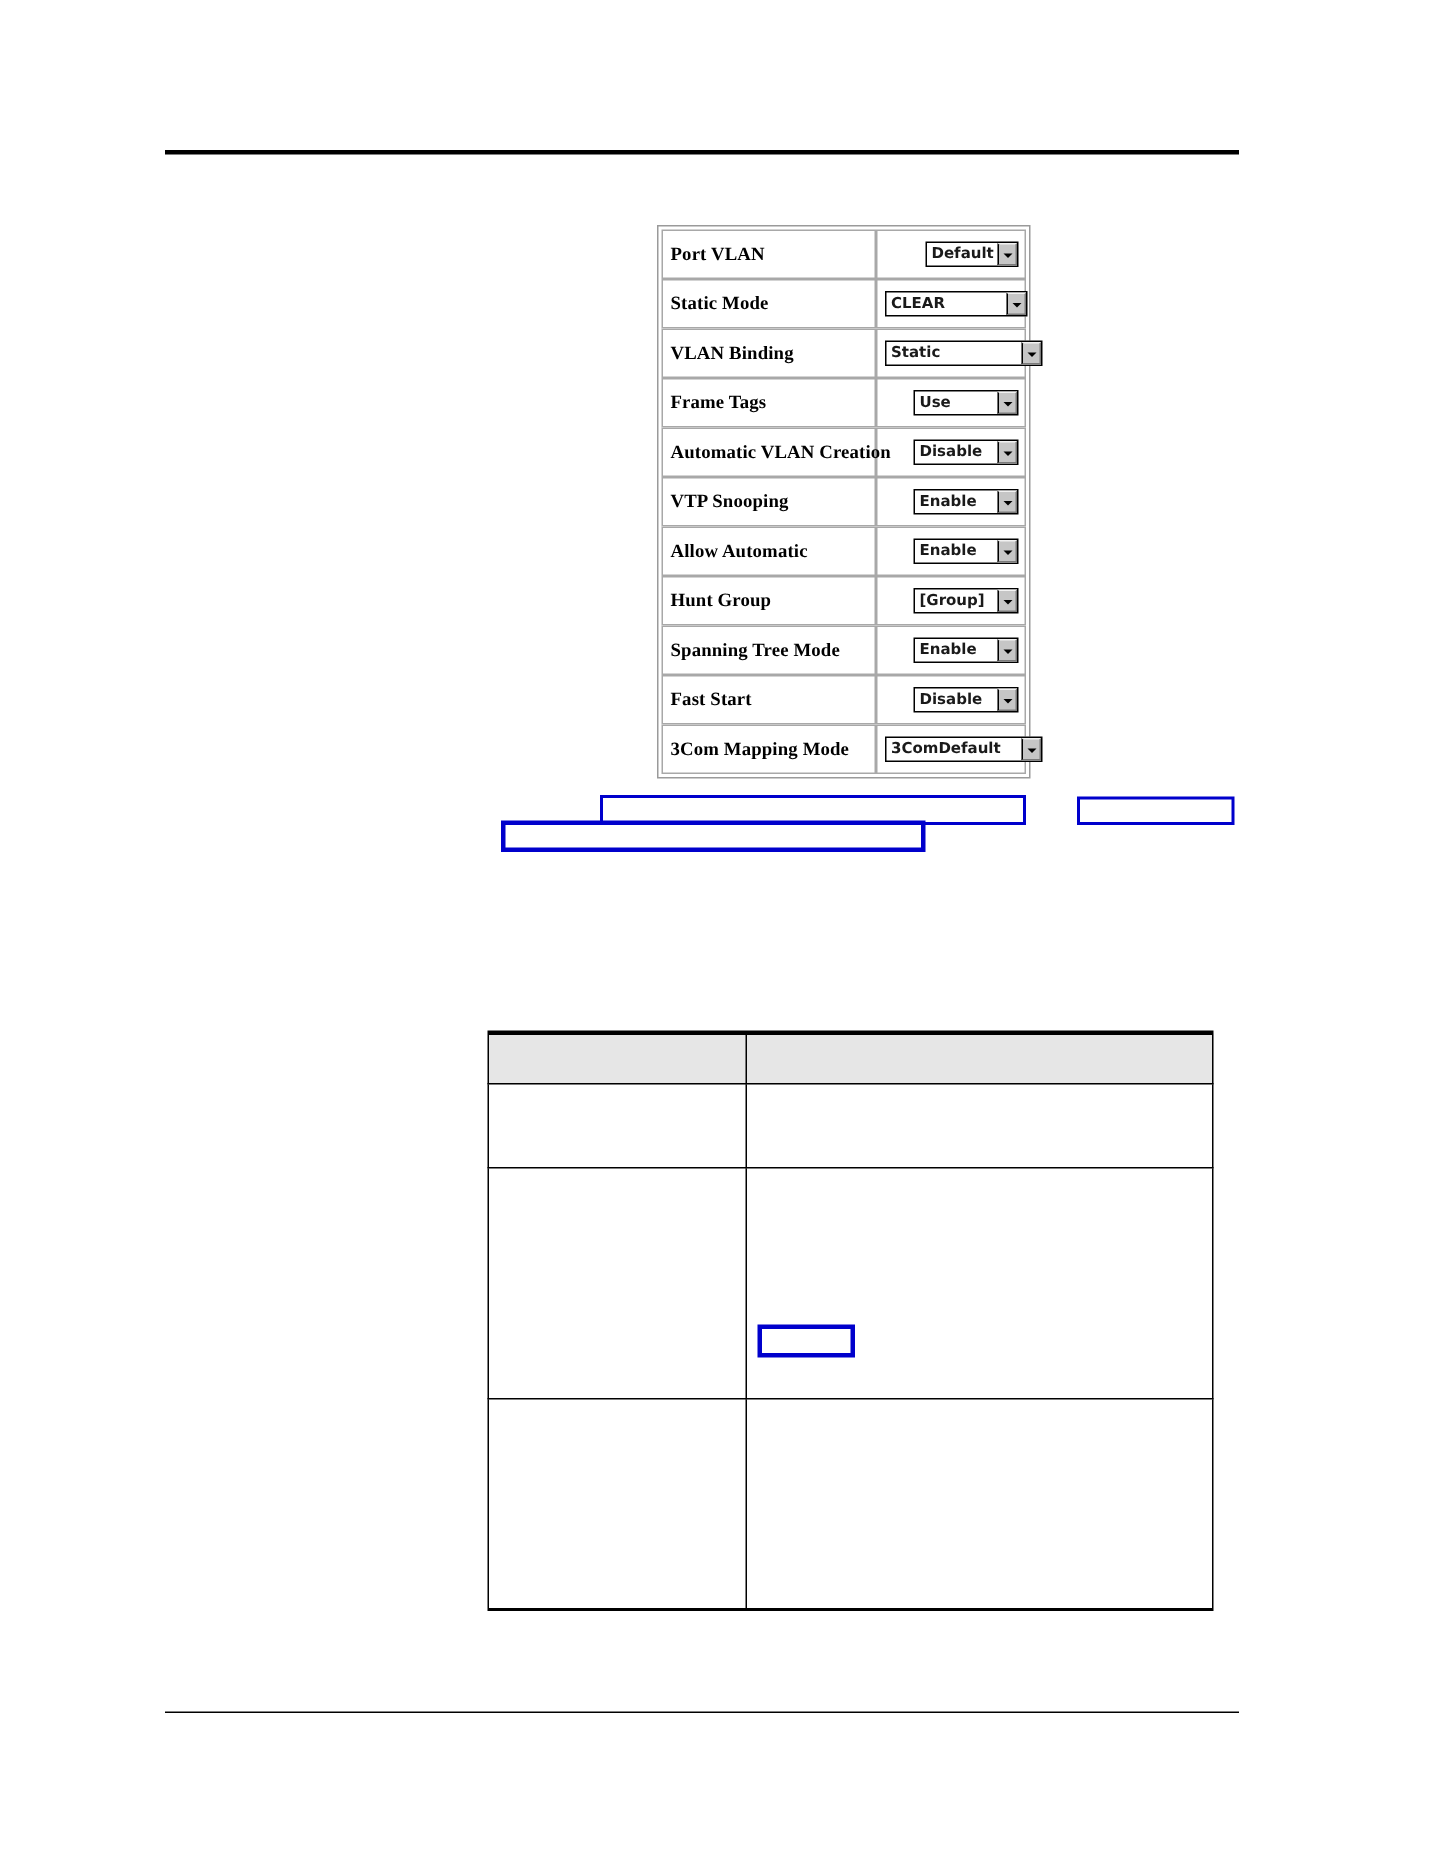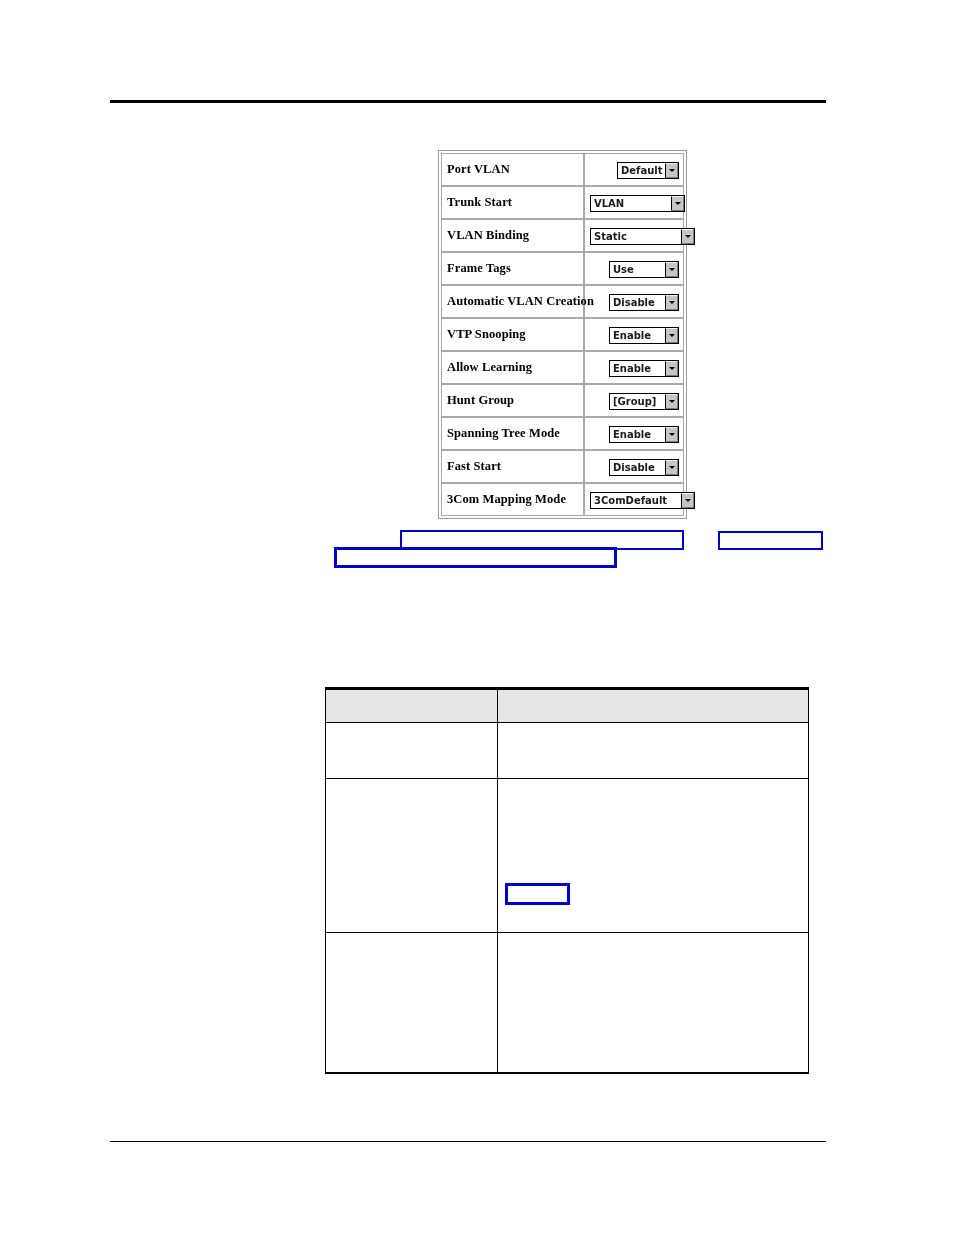--- a/index.html
+++ b/index.html
@@ -201,24 +201,24 @@
         <td class="ss-label">Port VLAN</td>
         <td class="ss-value">
           <span class="combo w-narrow">
             <span class="combo-text">Default</span>
             <span class="combo-arrow"></span>
           </span>
         </td>
       </tr>
 
       <tr>
-        <td class="ss-label">Trunk Start</td>
+        <td class="ss-label">Static Mode</td>
         <td class="ss-value">
           <span class="combo w-wide">
-            <span class="combo-text">VLAN</span>
+            <span class="combo-text">CLEAR</span>
             <span class="combo-arrow"></span>
           </span>
         </td>
       </tr>
 
       <tr>
         <td class="ss-label">VLAN Binding</td>
         <td class="ss-value">
           <span class="combo w-xwide">
             <span class="combo-text">Static</span>
@@ -251,21 +251,21 @@
         <td class="ss-label">VTP Snooping</td>
         <td class="ss-value">
           <span class="combo w-mid">
             <span class="combo-text">Enable</span>
             <span class="combo-arrow"></span>
           </span>
         </td>
       </tr>
 
       <tr>
-        <td class="ss-label">Allow Learning</td>
+        <td class="ss-label">Allow Automatic</td>
         <td class="ss-value">
           <span class="combo w-mid">
             <span class="combo-text">Enable</span>
             <span class="combo-arrow"></span>
           </span>
         </td>
       </tr>
 
       <tr>
         <td class="ss-label">Hunt Group</td>

